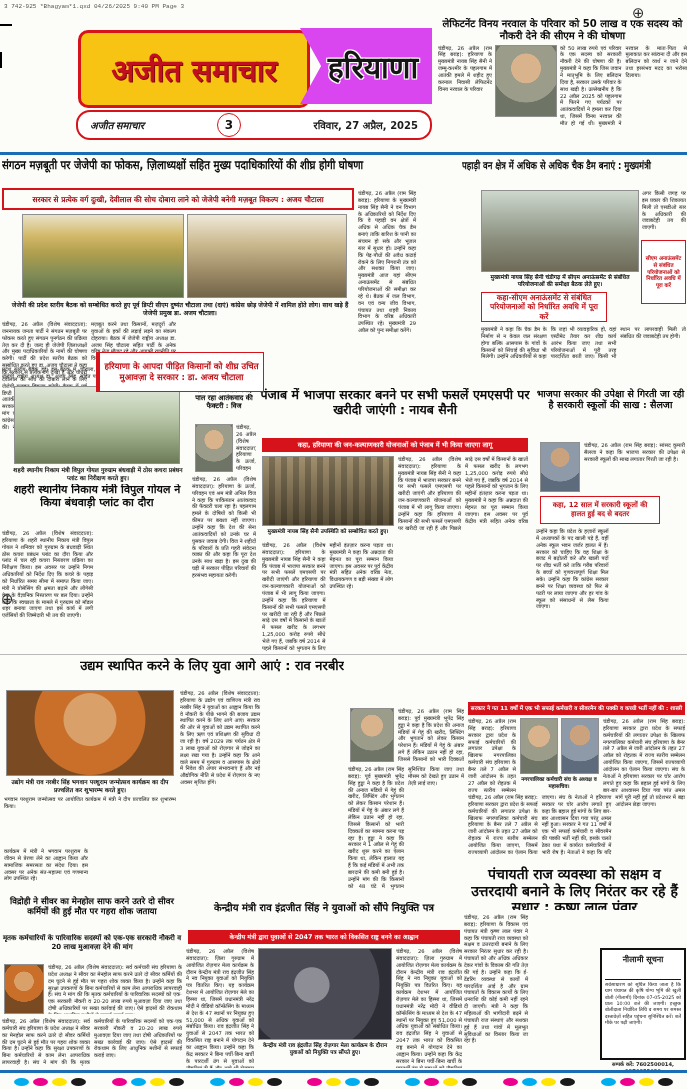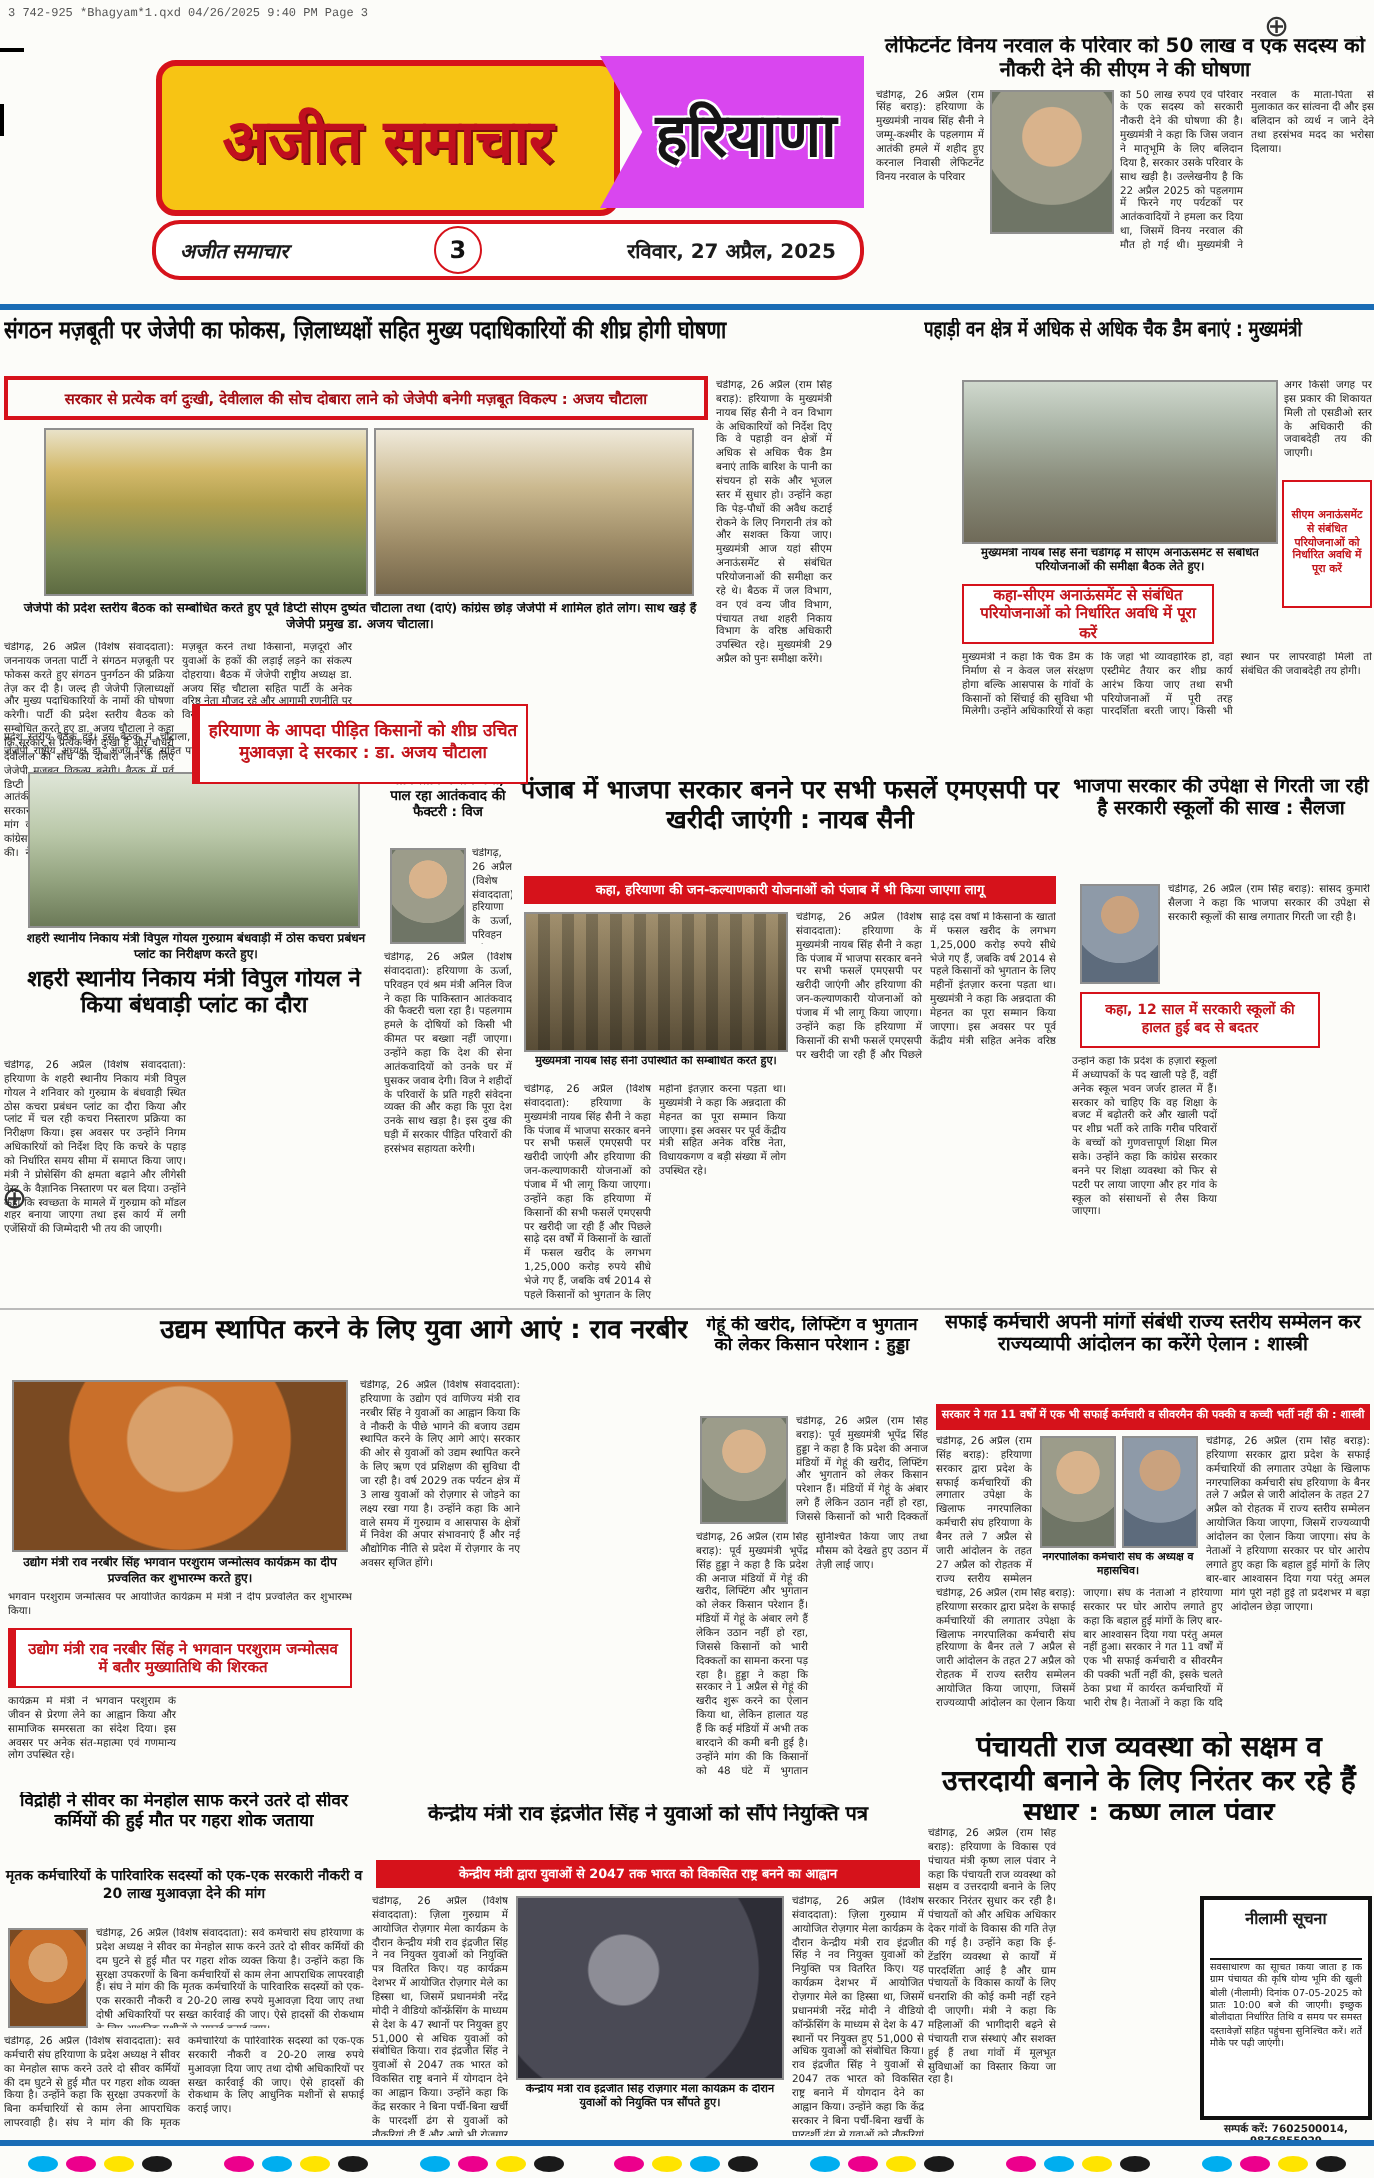--- a/index.html
+++ b/index.html
@@ -126,30 +126,27 @@
   <div class="abs body-text" style="left:584px;top:442px;width:101px;height:50px;">चंडीगढ़, 26 अप्रैल (राम सिंह बराड़): सांसद कुमारी सैलजा ने कहा कि भाजपा सरकार की उपेक्षा से सरकारी स्कूलों की साख लगातार गिरती जा रही है।</div>
   <div class="abs quote-box" style="left:540px;top:496px;width:120px;height:28px;font-size:7px;">कहा, 12 साल में सरकारी स्कूलों की हालत हुई बद से बदतर</div>
   <div class="abs body-text cols2" style="left:536px;top:528px;width:149px;height:124px;">उन्होंने कहा कि प्रदेश के हज़ारों स्कूलों में अध्यापकों के पद खाली पड़े हैं, वहीं अनेक स्कूल भवन जर्जर हालत में हैं। सरकार को चाहिए कि वह शिक्षा के बजट में बढ़ोतरी करे और खाली पदों पर शीघ्र भर्ती करे ताकि गरीब परिवारों के बच्चों को गुणवत्तापूर्ण शिक्षा मिल सके। उन्होंने कहा कि कांग्रेस सरकार बनने पर शिक्षा व्यवस्था को फिर से पटरी पर लाया जाएगा और हर गांव के स्कूल को संसाधनों से लैस किया जाएगा।</div>
 
   <div class="abs" style="left:0;top:654px;width:687px;height:1px;background:#bbb;"></div>
 
   <div class="abs headline" style="left:4px;top:658px;width:340px;height:26px;font-size:13px;white-space:nowrap;text-align:right;">उद्यम स्थापित करने के लिए युवा आगे आएं : राव नरबीर</div>
   <div class="abs ph g-saffron" style="left:6px;top:690px;width:168px;height:86px;"></div>
   <div class="abs caption" style="left:4px;top:778px;width:172px;height:16px;">उद्योग मंत्री राव नरबीर सिंह भगवान परशुराम जन्मोत्सव कार्यक्रम का दीप प्रज्वलित कर शुभारम्भ करते हुए।</div>
   <div class="abs body-text" style="left:4px;top:796px;width:172px;height:16px;">भगवान परशुराम जन्मोत्सव पर आयोजित कार्यक्रम में मंत्री ने दीप प्रज्वलित कर शुभारम्भ किया।</div>
-  <div class="abs quote-box" style="left:4px;top:814px;width:172px;height:30px;font-size:7.5px;border-left-width:4px;">उद्योग मंत्री राव नरबीर सिंह ने भगवान परशुराम जन्मोत्सव में बतौर मुख्यातिथि की शिरकत</div>
   <div class="abs body-text cols2" style="left:4px;top:848px;width:172px;height:42px;">कार्यक्रम में मंत्री ने भगवान परशुराम के जीवन से प्रेरणा लेने का आह्वान किया और सामाजिक समरसता का संदेश दिया। इस अवसर पर अनेक संत-महात्मा एवं गणमान्य लोग उपस्थित रहे।</div>
   <div class="abs body-text cols2" style="left:180px;top:690px;width:164px;height:200px;">चंडीगढ़, 26 अप्रैल (विशेष संवाददाता): हरियाणा के उद्योग एवं वाणिज्य मंत्री राव नरबीर सिंह ने युवाओं का आह्वान किया कि वे नौकरी के पीछे भागने की बजाय उद्यम स्थापित करने के लिए आगे आएं। सरकार की ओर से युवाओं को उद्यम स्थापित करने के लिए ऋण एवं प्रशिक्षण की सुविधा दी जा रही है। वर्ष 2029 तक पर्यटन क्षेत्र में 3 लाख युवाओं को रोज़गार से जोड़ने का लक्ष्य रखा गया है। उन्होंने कहा कि आने वाले समय में गुरुग्राम व आसपास के क्षेत्रों में निवेश की अपार संभावनाएं हैं और नई औद्योगिक नीति से प्रदेश में रोज़गार के नए अवसर सृजित होंगे।</div>
 
-  <div class="abs headline" style="left:348px;top:658px;width:116px;height:46px;font-size:8.6px;">गेहूं की खरीद, लिफ्टिंग व भुगतान को लेकर किसान परेशान : हुड्डा</div>
   <div class="abs ph g-portrait" style="left:350px;top:708px;width:44px;height:54px;"></div>
   <div class="abs body-text" style="left:398px;top:708px;width:66px;height:54px;">चंडीगढ़, 26 अप्रैल (राम सिंह बराड़): पूर्व मुख्यमंत्री भूपेंद्र सिंह हुड्डा ने कहा है कि प्रदेश की अनाज मंडियों में गेहूं की खरीद, लिफ्टिंग और भुगतान को लेकर किसान परेशान हैं। मंडियों में गेहूं के अंबार लगे हैं लेकिन उठान नहीं हो रहा, जिससे किसानों को भारी दिक्कतों का सामना करना पड़ रहा है। हुड्डा ने कहा कि सरकार ने 1 अप्रैल से गेहूं की खरीद शुरू करने का ऐलान किया था, लेकिन हालात यह हैं कि कई मंडियों में अभी तक बारदाने की कमी बनी हुई है। उन्होंने मांग की कि किसानों को 48 घंटे में भुगतान सुनिश्चित किया जाए तथा मौसम को देखते हुए उठान में तेज़ी लाई जाए।</div>
   <div class="abs body-text cols2" style="left:348px;top:766px;width:116px;height:124px;">चंडीगढ़, 26 अप्रैल (राम सिंह बराड़): पूर्व मुख्यमंत्री भूपेंद्र सिंह हुड्डा ने कहा है कि प्रदेश की अनाज मंडियों में गेहूं की खरीद, लिफ्टिंग और भुगतान को लेकर किसान परेशान हैं। मंडियों में गेहूं के अंबार लगे हैं लेकिन उठान नहीं हो रहा, जिससे किसानों को भारी दिक्कतों का सामना करना पड़ रहा है। हुड्डा ने कहा कि सरकार ने 1 अप्रैल से गेहूं की खरीद शुरू करने का ऐलान किया था, लेकिन हालात यह हैं कि कई मंडियों में अभी तक बारदाने की कमी बनी हुई है। उन्होंने मांग की कि किसानों को 48 घंटे में भुगतान सुनिश्चित किया जाए तथा मौसम को देखते हुए उठान में तेज़ी लाई जाए।</div>
 
-  <div class="abs headline" style="left:468px;top:656px;width:217px;height:44px;font-size:9.5px;">सफाई कर्मचारी अपनी मांगों संबंधी राज्य स्तरीय सम्मेलन कर राज्यव्यापी आंदोलन का करेंगे ऐलान : शास्त्री</div>
   <div class="abs red-bar" style="left:468px;top:702px;width:217px;height:13px;font-size:5.6px;line-height:13px;">सरकार ने गत 11 वर्षों में एक भी सफाई कर्मचारी व सीवरमैन की पक्की व कच्ची भर्ती नहीं की : शास्त्री</div>
   <div class="abs body-text" style="left:468px;top:718px;width:48px;height:74px;">चंडीगढ़, 26 अप्रैल (राम सिंह बराड़): हरियाणा सरकार द्वारा प्रदेश के सफाई कर्मचारियों की लगातार उपेक्षा के खिलाफ नगरपालिका कर्मचारी संघ हरियाणा के बैनर तले 7 अप्रैल से जारी आंदोलन के तहत 27 अप्रैल को रोहतक में राज्य स्तरीय सम्मेलन आयोजित किया जाएगा, जिसमें राज्यव्यापी आंदोलन का ऐलान किया जाएगा। संघ के नेताओं ने हरियाणा सरकार पर घोर आरोप लगाते हुए कहा कि बहाल हुई मांगों के लिए बार-बार आश्वासन दिया गया परंतु अमल नहीं हुआ। सरकार ने गत 11 वर्षों में एक भी सफाई कर्मचारी व सीवरमैन की पक्की भर्ती नहीं की, इसके चलते ठेका प्रथा में कार्यरत कर्मचारियों में भारी रोष है। नेताओं ने कहा कि यदि मांगें पूरी नहीं हुईं तो प्रदेशभर में बड़ा आंदोलन छेड़ा जाएगा।</div>
   <div class="abs ph g-portrait" style="left:520px;top:718px;width:38px;height:56px;"></div>
   <div class="abs ph g-portrait2" style="left:561px;top:718px;width:38px;height:56px;"></div>
   <div class="abs caption" style="left:516px;top:776px;width:86px;height:14px;font-size:5.4px;">नगरपालिका कर्मचारी संघ के अध्यक्ष व महासचिव।</div>
   <div class="abs body-text" style="left:603px;top:718px;width:82px;height:74px;">चंडीगढ़, 26 अप्रैल (राम सिंह बराड़): हरियाणा सरकार द्वारा प्रदेश के सफाई कर्मचारियों की लगातार उपेक्षा के खिलाफ नगरपालिका कर्मचारी संघ हरियाणा के बैनर तले 7 अप्रैल से जारी आंदोलन के तहत 27 अप्रैल को रोहतक में राज्य स्तरीय सम्मेलन आयोजित किया जाएगा, जिसमें राज्यव्यापी आंदोलन का ऐलान किया जाएगा। संघ के नेताओं ने हरियाणा सरकार पर घोर आरोप लगाते हुए कहा कि बहाल हुई मांगों के लिए बार-बार आश्वासन दिया गया परंतु अमल नहीं हुआ। सरकार ने गत 11 वर्षों में एक भी सफाई कर्मचारी व सीवरमैन की पक्की भर्ती नहीं की, इसके चलते ठेका प्रथा में कार्यरत कर्मचारियों में भारी रोष है। नेताओं ने कहा कि यदि मांगें पूरी नहीं हुईं तो प्रदेशभर में बड़ा आंदोलन छेड़ा जाएगा।</div>
   <div class="abs body-text cols3" style="left:468px;top:794px;width:217px;height:68px;">चंडीगढ़, 26 अप्रैल (राम सिंह बराड़): हरियाणा सरकार द्वारा प्रदेश के सफाई कर्मचारियों की लगातार उपेक्षा के खिलाफ नगरपालिका कर्मचारी संघ हरियाणा के बैनर तले 7 अप्रैल से जारी आंदोलन के तहत 27 अप्रैल को रोहतक में राज्य स्तरीय सम्मेलन आयोजित किया जाएगा, जिसमें राज्यव्यापी आंदोलन का ऐलान किया जाएगा। संघ के नेताओं ने हरियाणा सरकार पर घोर आरोप लगाते हुए कहा कि बहाल हुई मांगों के लिए बार-बार आश्वासन दिया गया परंतु अमल नहीं हुआ। सरकार ने गत 11 वर्षों में एक भी सफाई कर्मचारी व सीवरमैन की पक्की भर्ती नहीं की, इसके चलते ठेका प्रथा में कार्यरत कर्मचारियों में भारी रोष है। नेताओं ने कहा कि यदि मांगें पूरी नहीं हुईं तो प्रदेशभर में बड़ा आंदोलन छेड़ा जाएगा।</div>
 
   <div class="abs headline" style="left:2px;top:896px;width:180px;height:36px;font-size:8.5px;">विद्रोही ने सीवर का मेनहोल साफ करने उतरे दो सीवर कर्मियों की हुई मौत पर गहरा शोक जताया</div>
   <div class="abs" style="left:2px;top:934px;width:180px;height:26px;font-size:7px;font-weight:bold;text-align:center;color:#111;overflow:hidden;line-height:1.25;">मृतक कर्मचारियों के पारिवारिक सदस्यों को एक-एक सरकारी नौकरी व 20 लाख मुआवज़ा देने की मांग</div>

